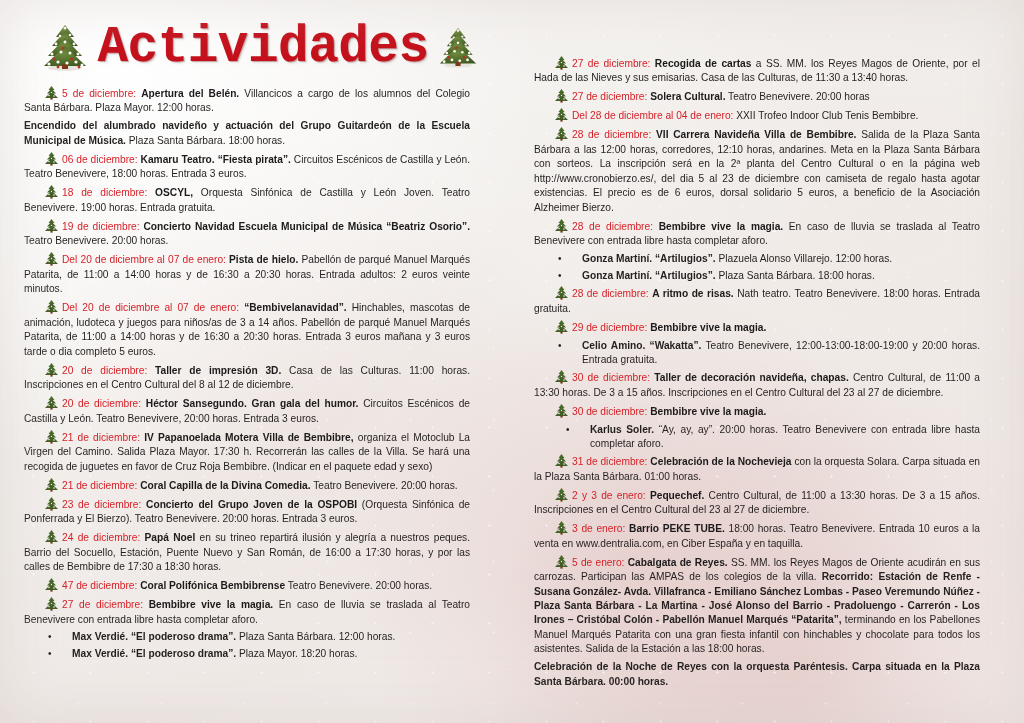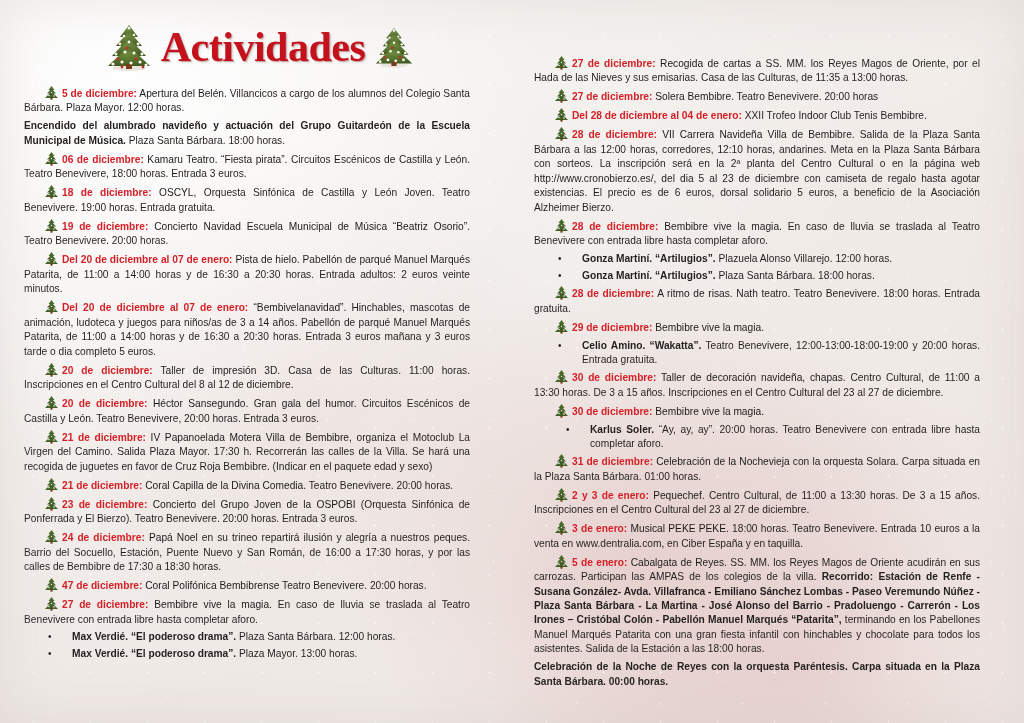--- a/index.html
+++ b/index.html
@@ -54,23 +54,23 @@
     top: 14px;
     left: 0;
     width: 520px;
     height: 66px;
     display: flex;
     align-items: center;
     justify-content: center;
     gap: 10px;
   }
   .title {
-    font-family: Liberation Serif, serif;
+    font-family: Liberation Mono, monospace;
     font-weight: bold;
-    font-size: 42px;
+    font-size: 51px;
     letter-spacing: -0.5px;
     color: #c5101b;
     text-shadow: 1px 1px 0 rgba(120,10,15,0.28), 2px 2px 2px rgba(0,0,0,0.10);
     line-height: 1;
     white-space: nowrap;
   }
 
   
   .col {
     position: absolute;
@@ -100,24 +100,24 @@
     width: 15px;
     height: 14px;
     vertical-align: -3px;
     margin-right: 3px;
     position: relative;
   }
   .tree-b svg { display: block; }
 
   .date {
     color: #d51f26;
-    font-weight: bold;
+    font-weight: normal;
     margin-top: 32px;
   }
-  .ttl { font-weight: normal; color: #1c1a1a; }
+  .ttl { font-weight: bold; color: #1c1a1a; }
   .reg { font-weight: normal; }
 
   
   .subitem {
     margin: 0 0 2.5px 0;
     padding-left: 48px;
     text-indent: -12px;
     text-align: justify;
   }
   .subitem .dot {
@@ -350,44 +350,44 @@
               <polygon points="7.5,2.5 12,7.5 3,7.5" fill="#46652a"></polygon>
               <polygon points="7.5,5.5 14,12 1,12" fill="#415f25"></polygon>
               <rect x="6.4" y="11.4" width="2.2" height="2.2" fill="#6b3a19"></rect>
               <circle cx="5" cy="9.5" r=".8" fill="#eee"></circle>
               <circle cx="10" cy="10" r=".8" fill="#eee"></circle>
               <circle cx="7.5" cy="6.5" r=".7" fill="#eee"></circle>
             </svg></span><span class="date">27 de diciembre:</span> <span class="ttl">Bembibre vive la magia.</span><span class="reg"> En caso de lluvia se traslada al Teatro Benevivere con entrada libre hasta completar aforo.</span></p>
       </div>
     <div id="left-subs">
         <p class="subitem"><span class="dot">•</span><b>Max Verdié. “El poderoso drama”.</b><span> Plaza Santa Bárbara. 12:00 horas.</span></p>
-        <p class="subitem"><span class="dot">•</span><b>Max Verdié. “El poderoso drama”.</b><span> Plaza Mayor. 13:00 horas.</span></p>
+        <p class="subitem"><span class="dot">•</span><b>Max Verdié. “El poderoso drama”.</b><span> Plaza Mayor. 18:20 horas.</span></p>
       </div>
   </div>
 
   <div class="col col-right">
     <div id="r1">
         <p class="entry"><span class="tree-b"><svg width="15" height="14" viewBox="0 0 15 14">
               <polygon points="7.5,0 10.5,4 4.5,4" fill="#4b6b2b"></polygon>
               <polygon points="7.5,2.5 12,7.5 3,7.5" fill="#46652a"></polygon>
               <polygon points="7.5,5.5 14,12 1,12" fill="#415f25"></polygon>
               <rect x="6.4" y="11.4" width="2.2" height="2.2" fill="#6b3a19"></rect>
               <circle cx="5" cy="9.5" r=".8" fill="#eee"></circle>
               <circle cx="10" cy="10" r=".8" fill="#eee"></circle>
               <circle cx="7.5" cy="6.5" r=".7" fill="#eee"></circle>
-            </svg></span><span class="date">27 de diciembre:</span> <span class="ttl">Recogida de cartas</span><span class="reg"> a SS. MM. los Reyes Magos de Oriente, por el Hada de las Nieves y sus emisarias. Casa de las Culturas, de 11:35 a 13:00 horas.</span></p>
-        <p class="entry"><span class="tree-b"><svg width="15" height="14" viewBox="0 0 15 14">
-              <polygon points="7.5,0 10.5,4 4.5,4" fill="#4b6b2b"></polygon>
-              <polygon points="7.5,2.5 12,7.5 3,7.5" fill="#46652a"></polygon>
-              <polygon points="7.5,5.5 14,12 1,12" fill="#415f25"></polygon>
-              <rect x="6.4" y="11.4" width="2.2" height="2.2" fill="#6b3a19"></rect>
-              <circle cx="5" cy="9.5" r=".8" fill="#eee"></circle>
-              <circle cx="10" cy="10" r=".8" fill="#eee"></circle>
-              <circle cx="7.5" cy="6.5" r=".7" fill="#eee"></circle>
-            </svg></span><span class="date">27 de diciembre:</span> <span class="ttl">Solera Bembibre.</span><span class="reg"> Teatro Benevivere. 20:00 horas</span></p>
+            </svg></span><span class="date">27 de diciembre:</span> <span class="ttl">Recogida de cartas</span><span class="reg"> a SS. MM. los Reyes Magos de Oriente, por el Hada de las Nieves y sus emisarias. Casa de las Culturas, de 11:30 a 13:40 horas.</span></p>
+        <p class="entry"><span class="tree-b"><svg width="15" height="14" viewBox="0 0 15 14">
+              <polygon points="7.5,0 10.5,4 4.5,4" fill="#4b6b2b"></polygon>
+              <polygon points="7.5,2.5 12,7.5 3,7.5" fill="#46652a"></polygon>
+              <polygon points="7.5,5.5 14,12 1,12" fill="#415f25"></polygon>
+              <rect x="6.4" y="11.4" width="2.2" height="2.2" fill="#6b3a19"></rect>
+              <circle cx="5" cy="9.5" r=".8" fill="#eee"></circle>
+              <circle cx="10" cy="10" r=".8" fill="#eee"></circle>
+              <circle cx="7.5" cy="6.5" r=".7" fill="#eee"></circle>
+            </svg></span><span class="date">27 de diciembre:</span> <span class="ttl">Solera Cultural.</span><span class="reg"> Teatro Benevivere. 20:00 horas</span></p>
         <p class="entry"><span class="tree-b"><svg width="15" height="14" viewBox="0 0 15 14">
               <polygon points="7.5,0 10.5,4 4.5,4" fill="#4b6b2b"></polygon>
               <polygon points="7.5,2.5 12,7.5 3,7.5" fill="#46652a"></polygon>
               <polygon points="7.5,5.5 14,12 1,12" fill="#415f25"></polygon>
               <rect x="6.4" y="11.4" width="2.2" height="2.2" fill="#6b3a19"></rect>
               <circle cx="5" cy="9.5" r=".8" fill="#eee"></circle>
               <circle cx="10" cy="10" r=".8" fill="#eee"></circle>
               <circle cx="7.5" cy="6.5" r=".7" fill="#eee"></circle>
             </svg></span><span class="date">Del 28 de diciembre al 04 de enero:</span><span class="reg"> XXII Trofeo Indoor Club Tenis Bembibre.</span></p>
         <p class="entry"><span class="tree-b"><svg width="15" height="14" viewBox="0 0 15 14">
@@ -479,21 +479,21 @@
               <circle cx="7.5" cy="6.5" r=".7" fill="#eee"></circle>
             </svg></span><span class="date">2 y 3 de enero:</span> <span class="ttl">Pequechef.</span><span class="reg"> Centro Cultural, de 11:00 a 13:30 horas. De 3 a 15 años. Inscripciones en el Centro Cultural del 23 al 27 de diciembre.</span></p>
         <p class="entry"><span class="tree-b"><svg width="15" height="14" viewBox="0 0 15 14">
               <polygon points="7.5,0 10.5,4 4.5,4" fill="#4b6b2b"></polygon>
               <polygon points="7.5,2.5 12,7.5 3,7.5" fill="#46652a"></polygon>
               <polygon points="7.5,5.5 14,12 1,12" fill="#415f25"></polygon>
               <rect x="6.4" y="11.4" width="2.2" height="2.2" fill="#6b3a19"></rect>
               <circle cx="5" cy="9.5" r=".8" fill="#eee"></circle>
               <circle cx="10" cy="10" r=".8" fill="#eee"></circle>
               <circle cx="7.5" cy="6.5" r=".7" fill="#eee"></circle>
-            </svg></span><span class="date">3 de enero:</span> <span class="ttl">Musical PEKE PEKE.</span><span class="reg"> 18:00 horas. Teatro Benevivere. Entrada 10 euros a la venta en www.dentralia.com, en Ciber España y en taquilla.</span></p>
+            </svg></span><span class="date">3 de enero:</span> <span class="ttl">Barrio PEKE TUBE.</span><span class="reg"> 18:00 horas. Teatro Benevivere. Entrada 10 euros a la venta en www.dentralia.com, en Ciber España y en taquilla.</span></p>
       </div>
 
     <p class="entry">
       <span class="tree-b">
         <svg width="15" height="14" viewBox="0 0 15 14">
             <polygon points="7.5,0 10.5,4 4.5,4" fill="#4b6b2b"></polygon>
             <polygon points="7.5,2.5 12,7.5 3,7.5" fill="#46652a"></polygon>
             <polygon points="7.5,5.5 14,12 1,12" fill="#415f25"></polygon>
             <rect x="6.4" y="11.4" width="2.2" height="2.2" fill="#6b3a19"></rect>
             <circle cx="5" cy="9.5" r=".8" fill="#eee"></circle>

